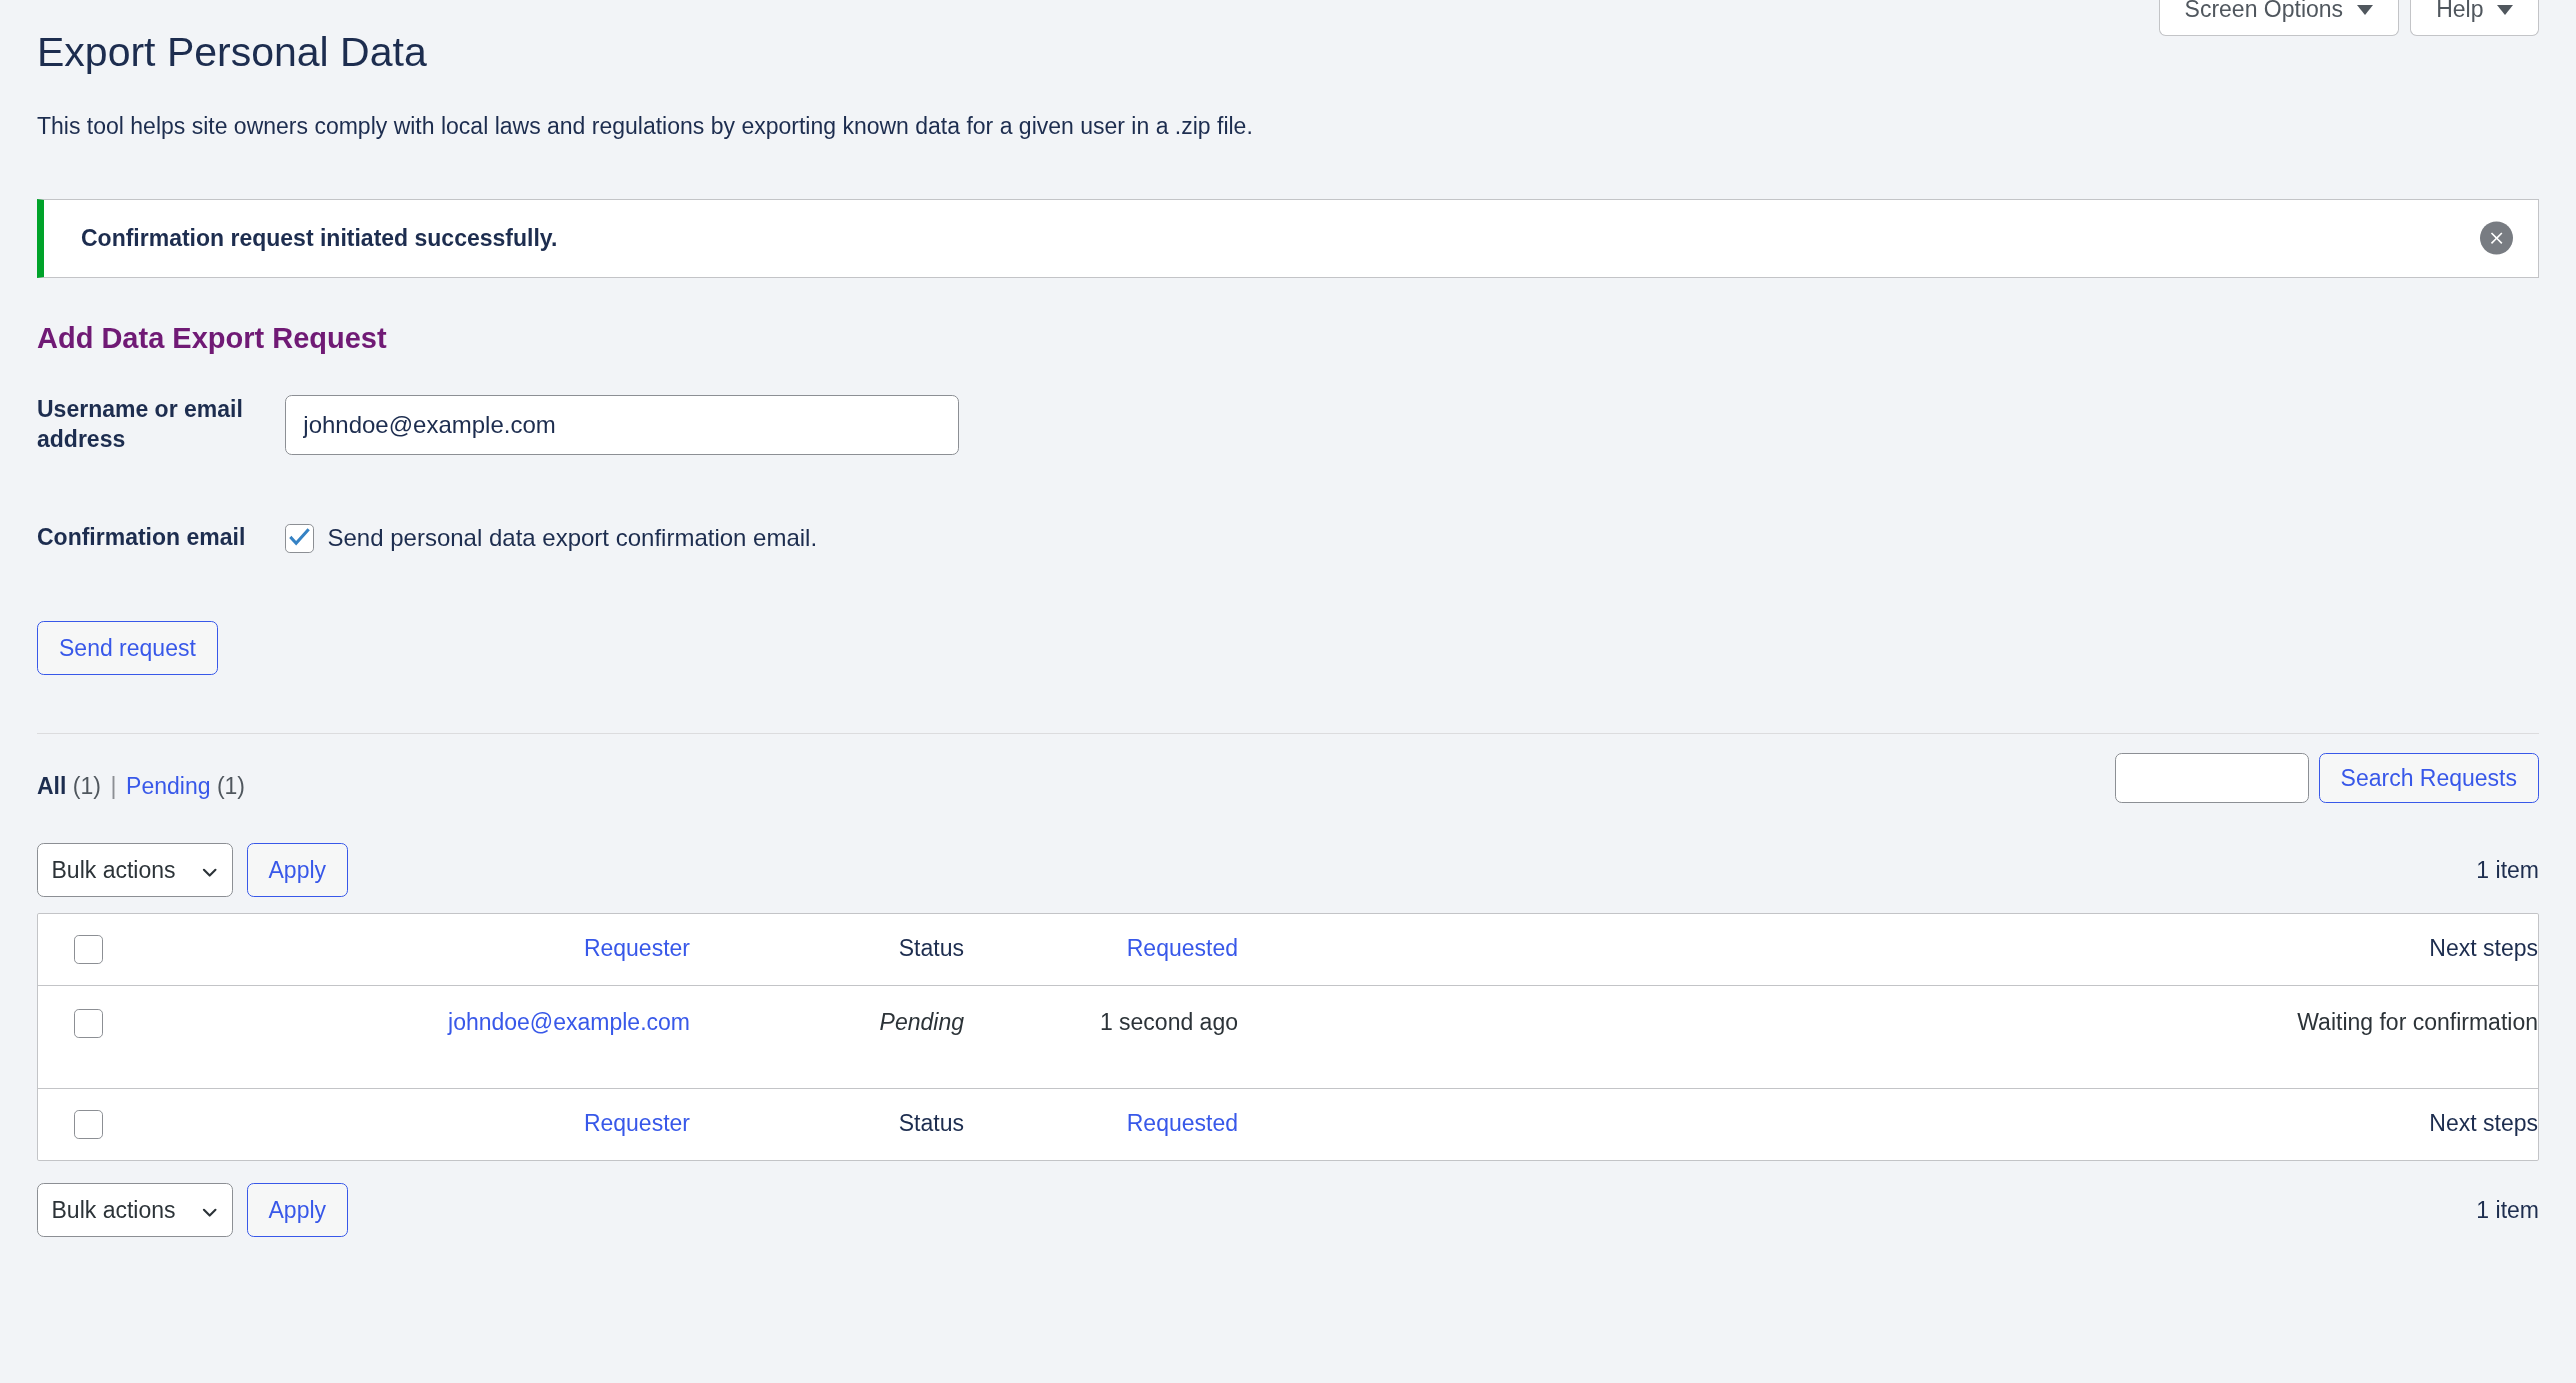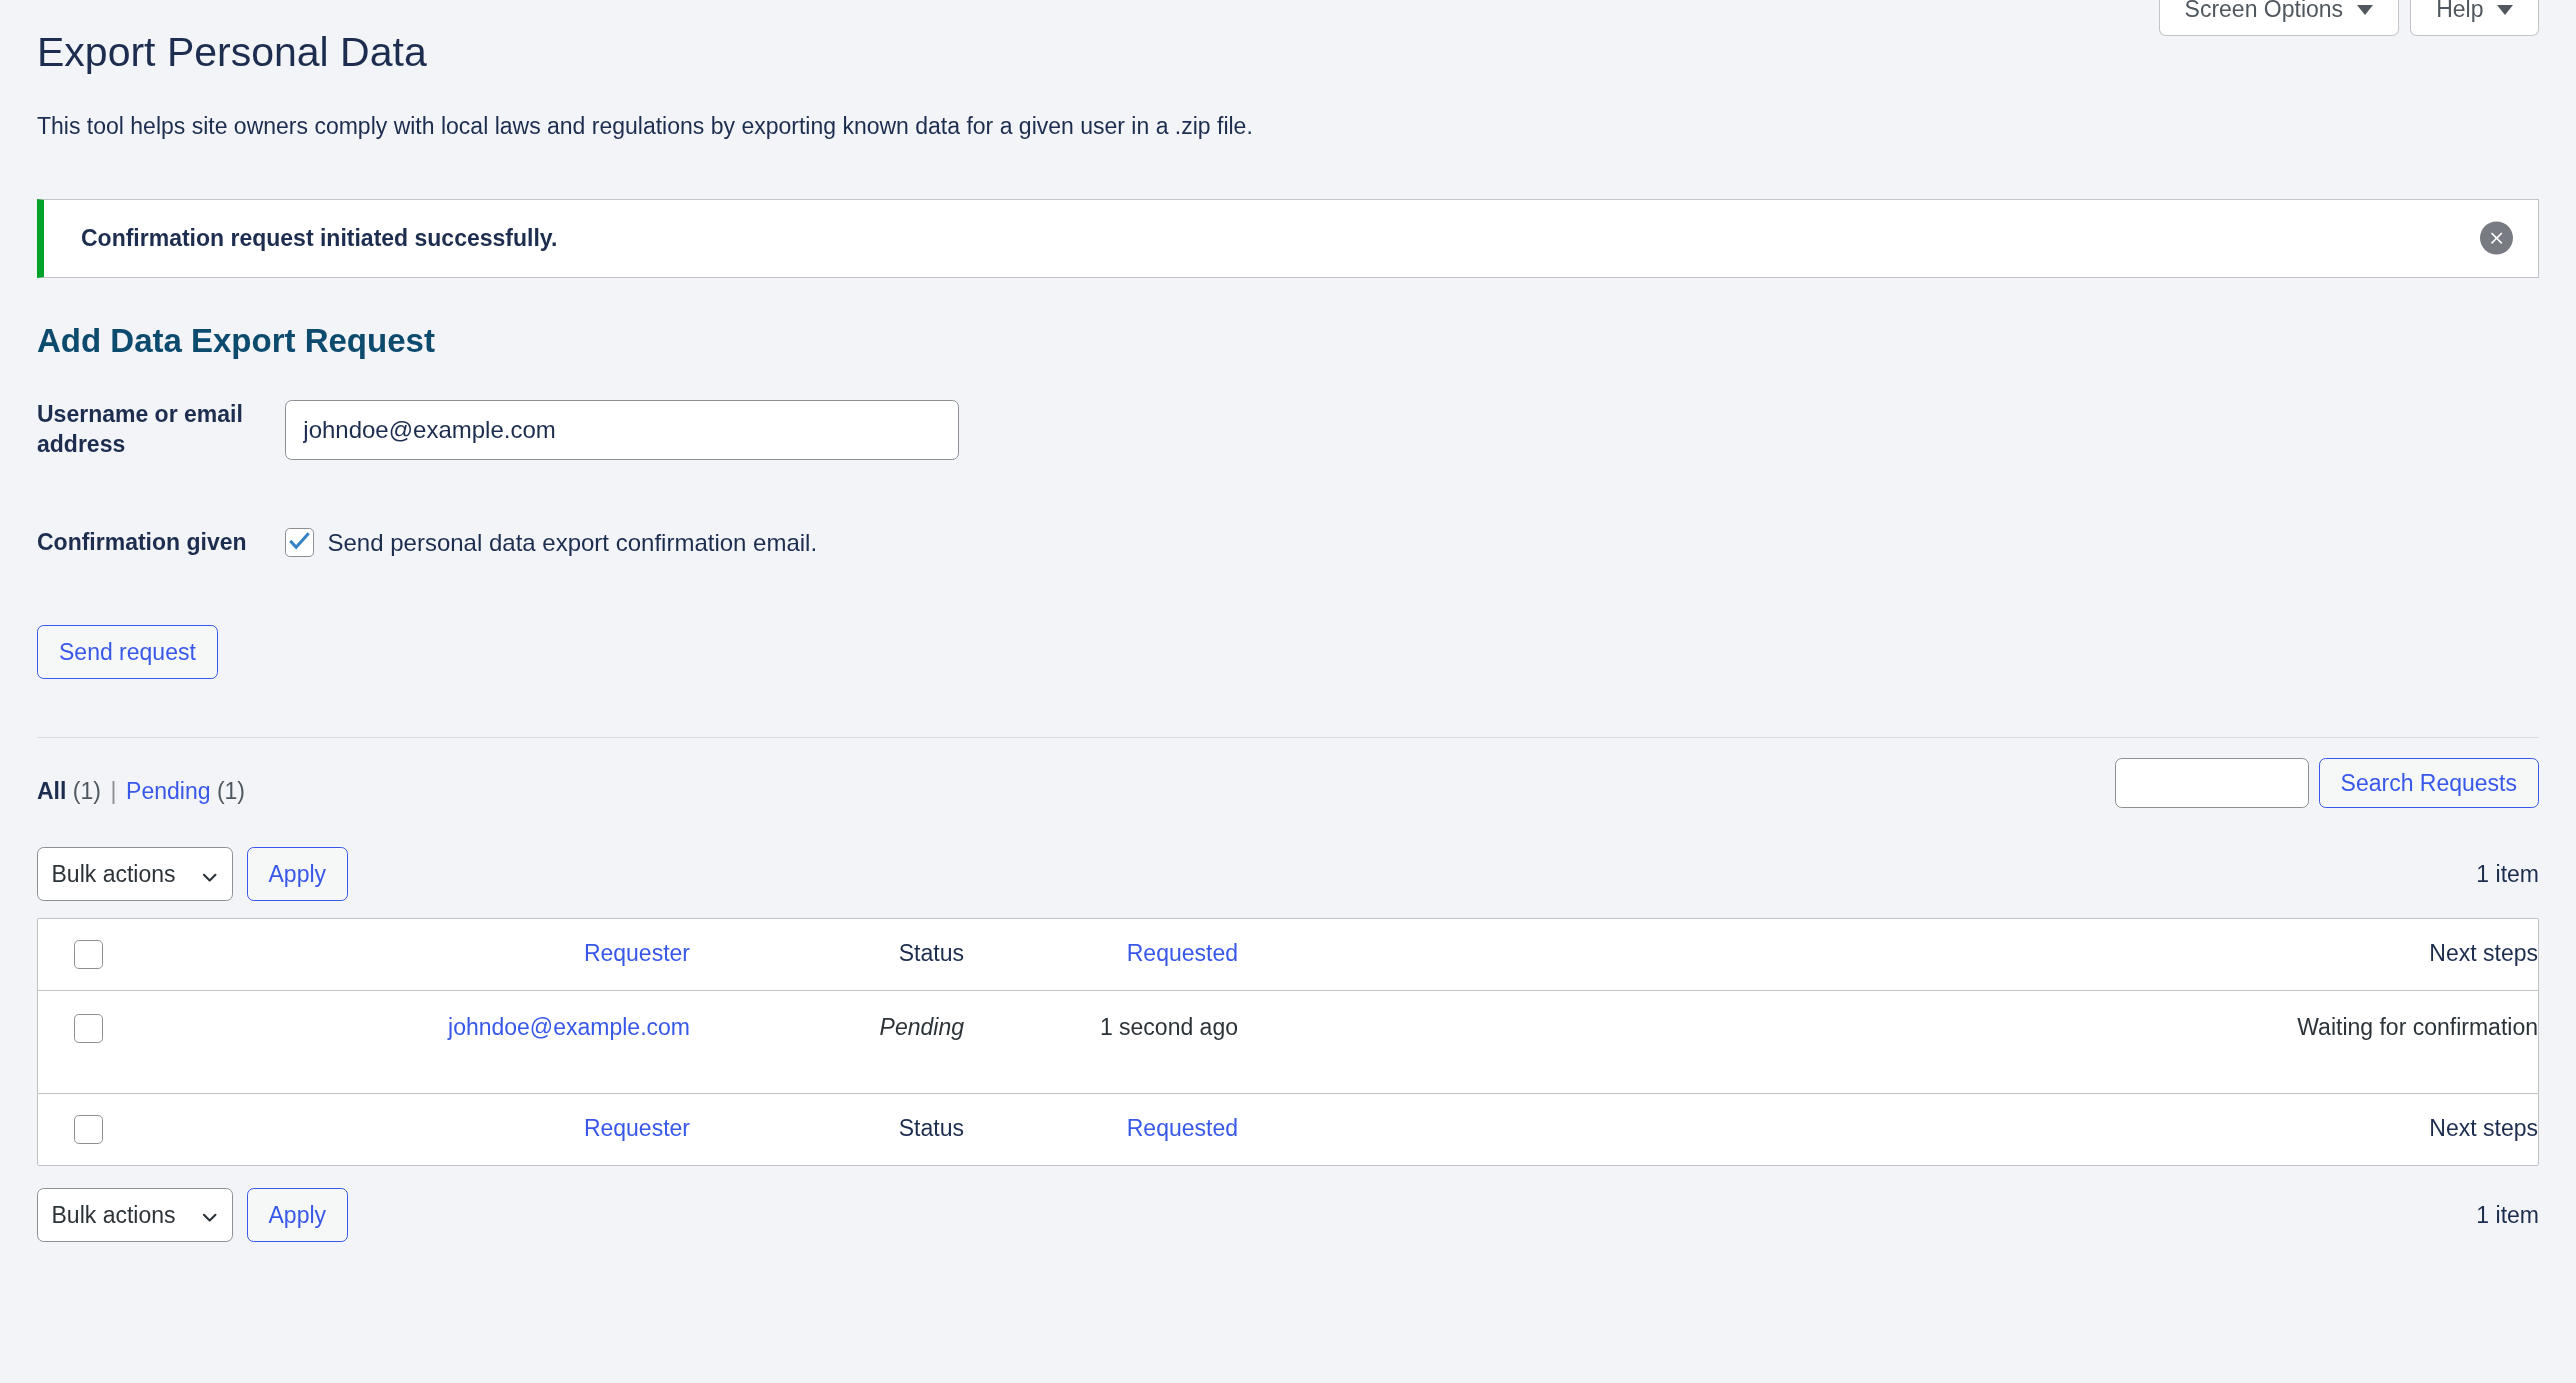--- a/index.html
+++ b/index.html
@@ -103,23 +103,23 @@
     display: flex;
     align-items: center;
     justify-content: center;
     cursor: pointer;
     border: none;
     padding: 0;
   }
   .notice-dismiss svg { display: block; }
 
   h2.section-title {
-    font-size: 33px;
+    font-size: 29px;
     font-weight: 700;
-    color: #0c4a6e;
+    color: #701a75;
     margin: 0;
     padding: 43px 0 0 0;
     line-height: 1.2;
   }
 
   
   .form-table { margin-top: 35px; }
   .form-row {
     display: flex;
     align-items: center;
@@ -392,21 +392,21 @@
     <div class="form-table">
 
       <div class="form-row">
         <div class="form-label">Username or email address</div>
         <div class="form-field">
           <input class="text-input" type="text" value="johndoe@example.com" style="">
         </div>
       </div>
 
       <div class="form-row">
-        <div class="form-label">Confirmation given</div>
+        <div class="form-label">Confirmation email</div>
         <div class="form-field">
           <div class="checkbox-line">
             <span class="cb">
               <svg width="23" height="23" viewBox="0 0 24 24" aria-hidden="true">
                 <path d="M3.5 12.5 L8.5 18 L20.5 4.5" stroke="#3582c4" stroke-width="3.2" fill="none" stroke-linecap="square"></path>
               </svg>
             </span>
             <span class="cb-label">Send personal data export confirmation email.</span>
           </div>
         </div>

